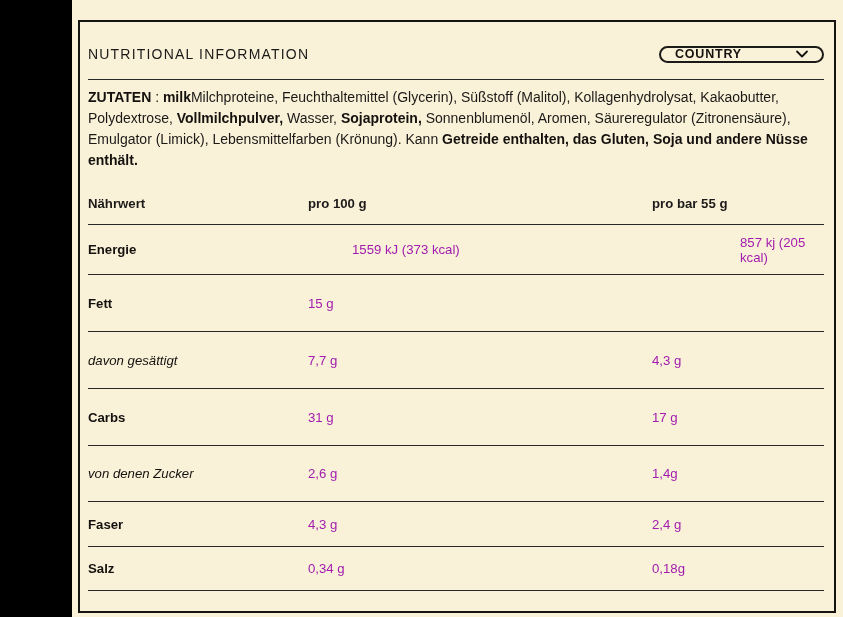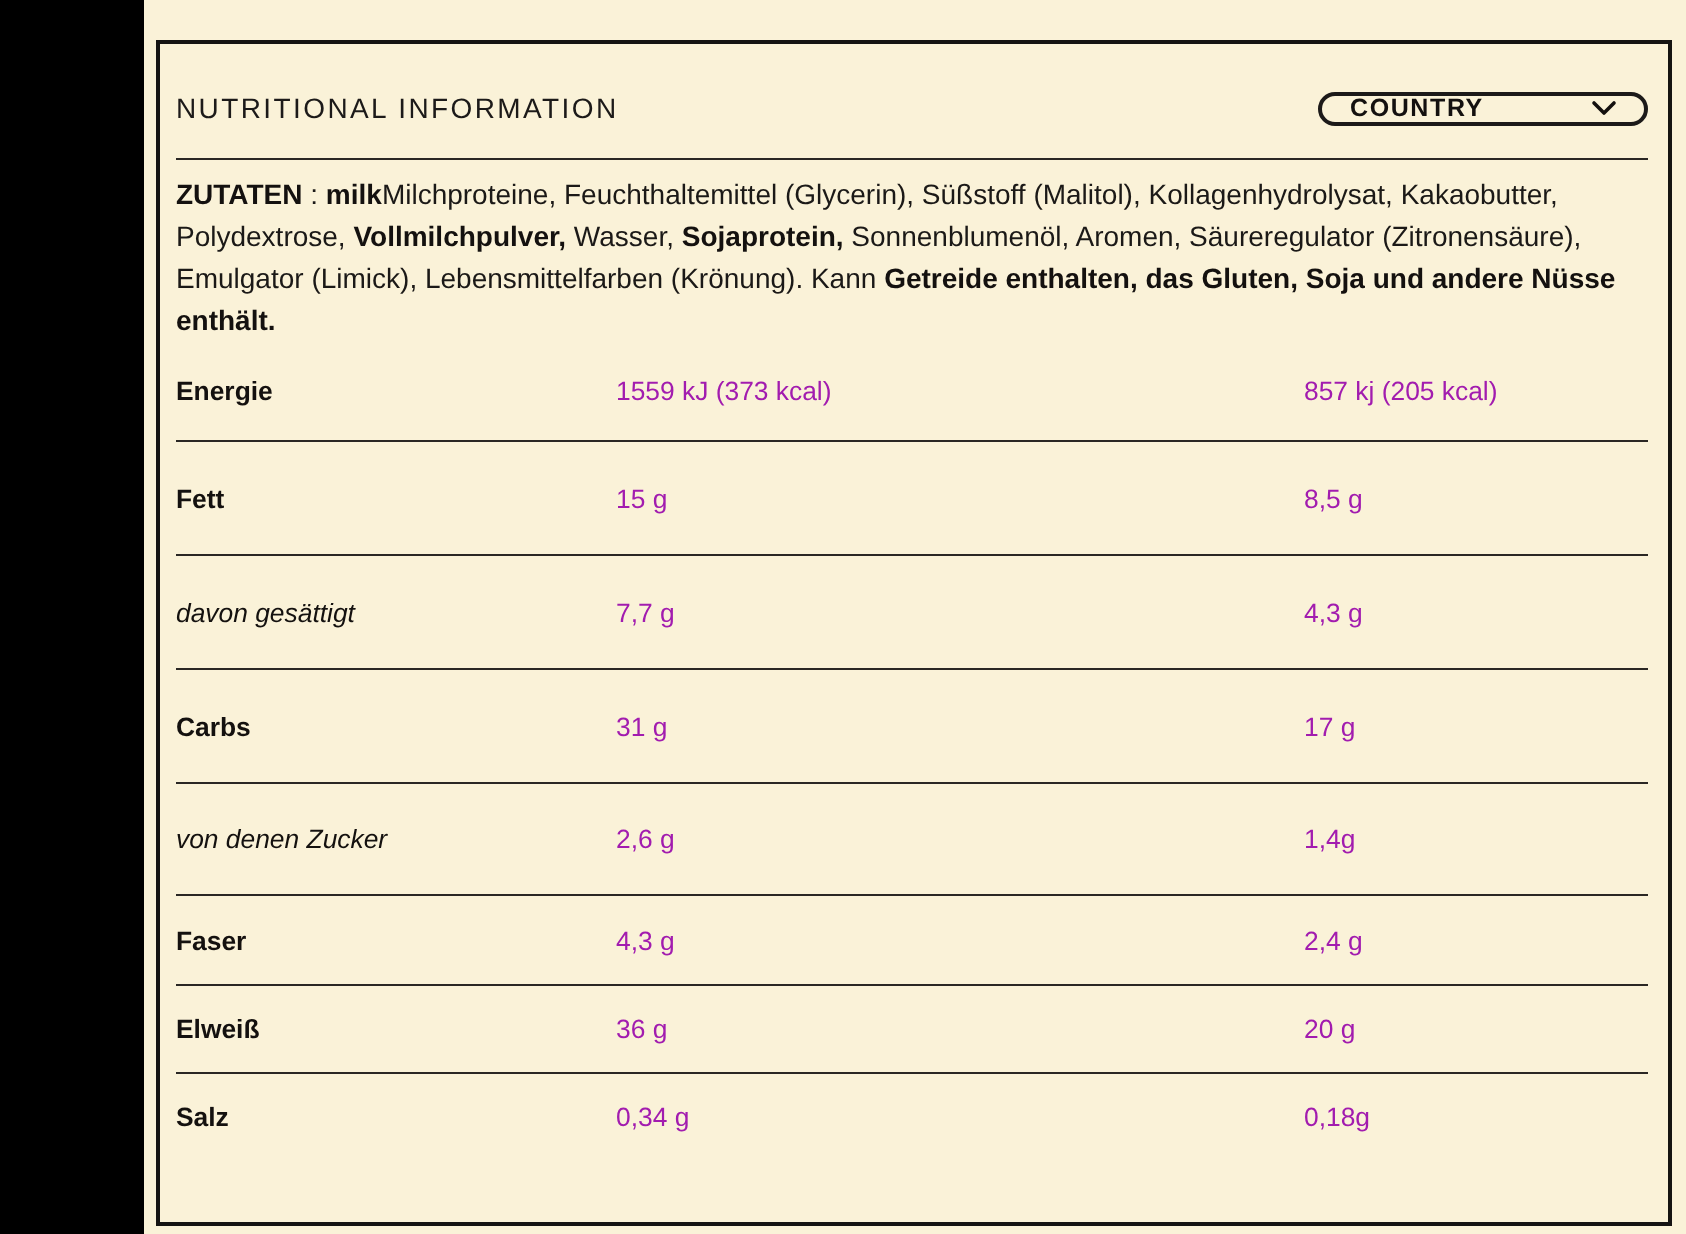--- a/index.html
+++ b/index.html
@@ -58,21 +58,21 @@
     border-bottom:1px solid var(--line);
     font-weight:bold;font-size:13.2px;
   }
   .trow{
     display:grid;grid-template-columns:220px 344px 1fr;
     align-items:center;
     height:57px;
     border-bottom:1px solid var(--line);
     font-size:13.2px;
   }
-  .trow:nth-child(1){height:50px;}
+  .trow:nth-child(1){height:50px;gap:44px;}
   .trow:nth-child(5){height:56px;}
   .trow:nth-child(6){height:45px;}
   .trow:nth-child(7){height:44px;}
   .trow:nth-child(8){height:62px;border-bottom:none;align-items:start;padding-top:14px;}
   .tlabel{font-weight:bold;color:#14110f;}
   .tlabel.italic{font-weight:normal;font-style:italic;}
   .tval{color:#a21caf;}
 </style>
 </head>
 <body>
@@ -89,31 +89,35 @@
           <path d="M3 5.5 L8 10.5 L13 5.5" stroke="#14110f" stroke-width="1.8" stroke-linecap="round" stroke-linejoin="round"></path>
         </svg>
       </div>
     </div>
 
     <div class="divider" style="width:736px;"></div>
 
     <p class="ingredients"><b>ZUTATEN</b><span> : </span><b>milk</b><span>Milchproteine, Feuchthaltemittel (Glycerin), Süßstoff (Malitol), Kollagenhydrolysat, Kakaobutter, Polydextrose, </span><b>Vollmilchpulver,</b><span> Wasser, </span><b>Sojaprotein,</b><span> Sonnenblumenöl, Aromen, Säureregulator (Zitronensäure), Emulgator (Limick), Lebensmittelfarben (Krönung). Kann </span><b>Getreide enthalten, das Gluten, Soja und andere Nüsse enthält.</b></p>
 
     <div class="ntable">
+      <div class="thead">
+        <span>Nährwert</span>
+        <span>pro 100 g</span>
+        <span>pro bar 55 g</span>
+      </div>
       <div>
   <div class="trow">
     <span class="tlabel">Energie</span>
     <span class="tval">1559 kJ (373 kcal)</span>
     <span class="tval">857 kj (205 kcal)</span>
   </div>
 
   <div class="trow">
     <span class="tlabel">Fett</span>
     <span class="tval">15 g</span>
-    <span class="tval">8,5 g</span>
   </div>
 
   <div class="trow">
     <span class="tlabel italic">davon gesättigt</span>
     <span class="tval">7,7 g</span>
     <span class="tval">4,3 g</span>
   </div>
 
   <div class="trow">
     <span class="tlabel">Carbs</span>
@@ -126,25 +130,20 @@
     <span class="tval">2,6 g</span>
     <span class="tval">1,4g</span>
   </div>
 
   <div class="trow">
     <span class="tlabel">Faser</span>
     <span class="tval">4,3 g</span>
     <span class="tval">2,4 g</span>
   </div>
 
-  <div class="trow">
-    <span class="tlabel">Elweiß</span>
-    <span class="tval">36 g</span>
-    <span class="tval">20 g</span>
-  </div>
 
   <div class="trow">
     <span class="tlabel">Salz</span>
     <span class="tval">0,34 g</span>
     <span class="tval">0,18g</span>
   </div>
 </div>
     </div>
 
   </div>

